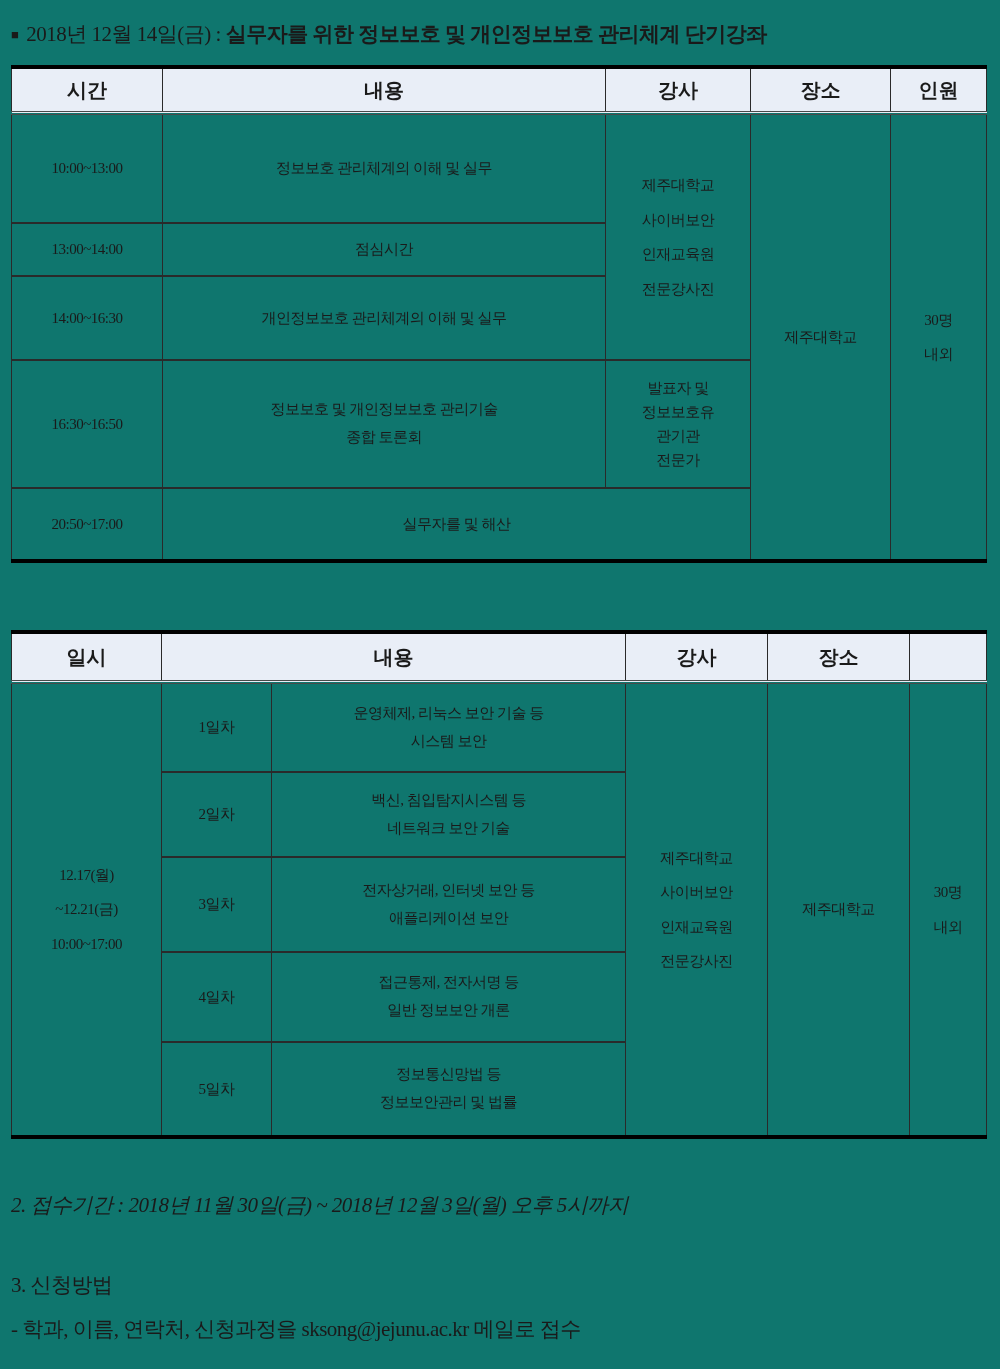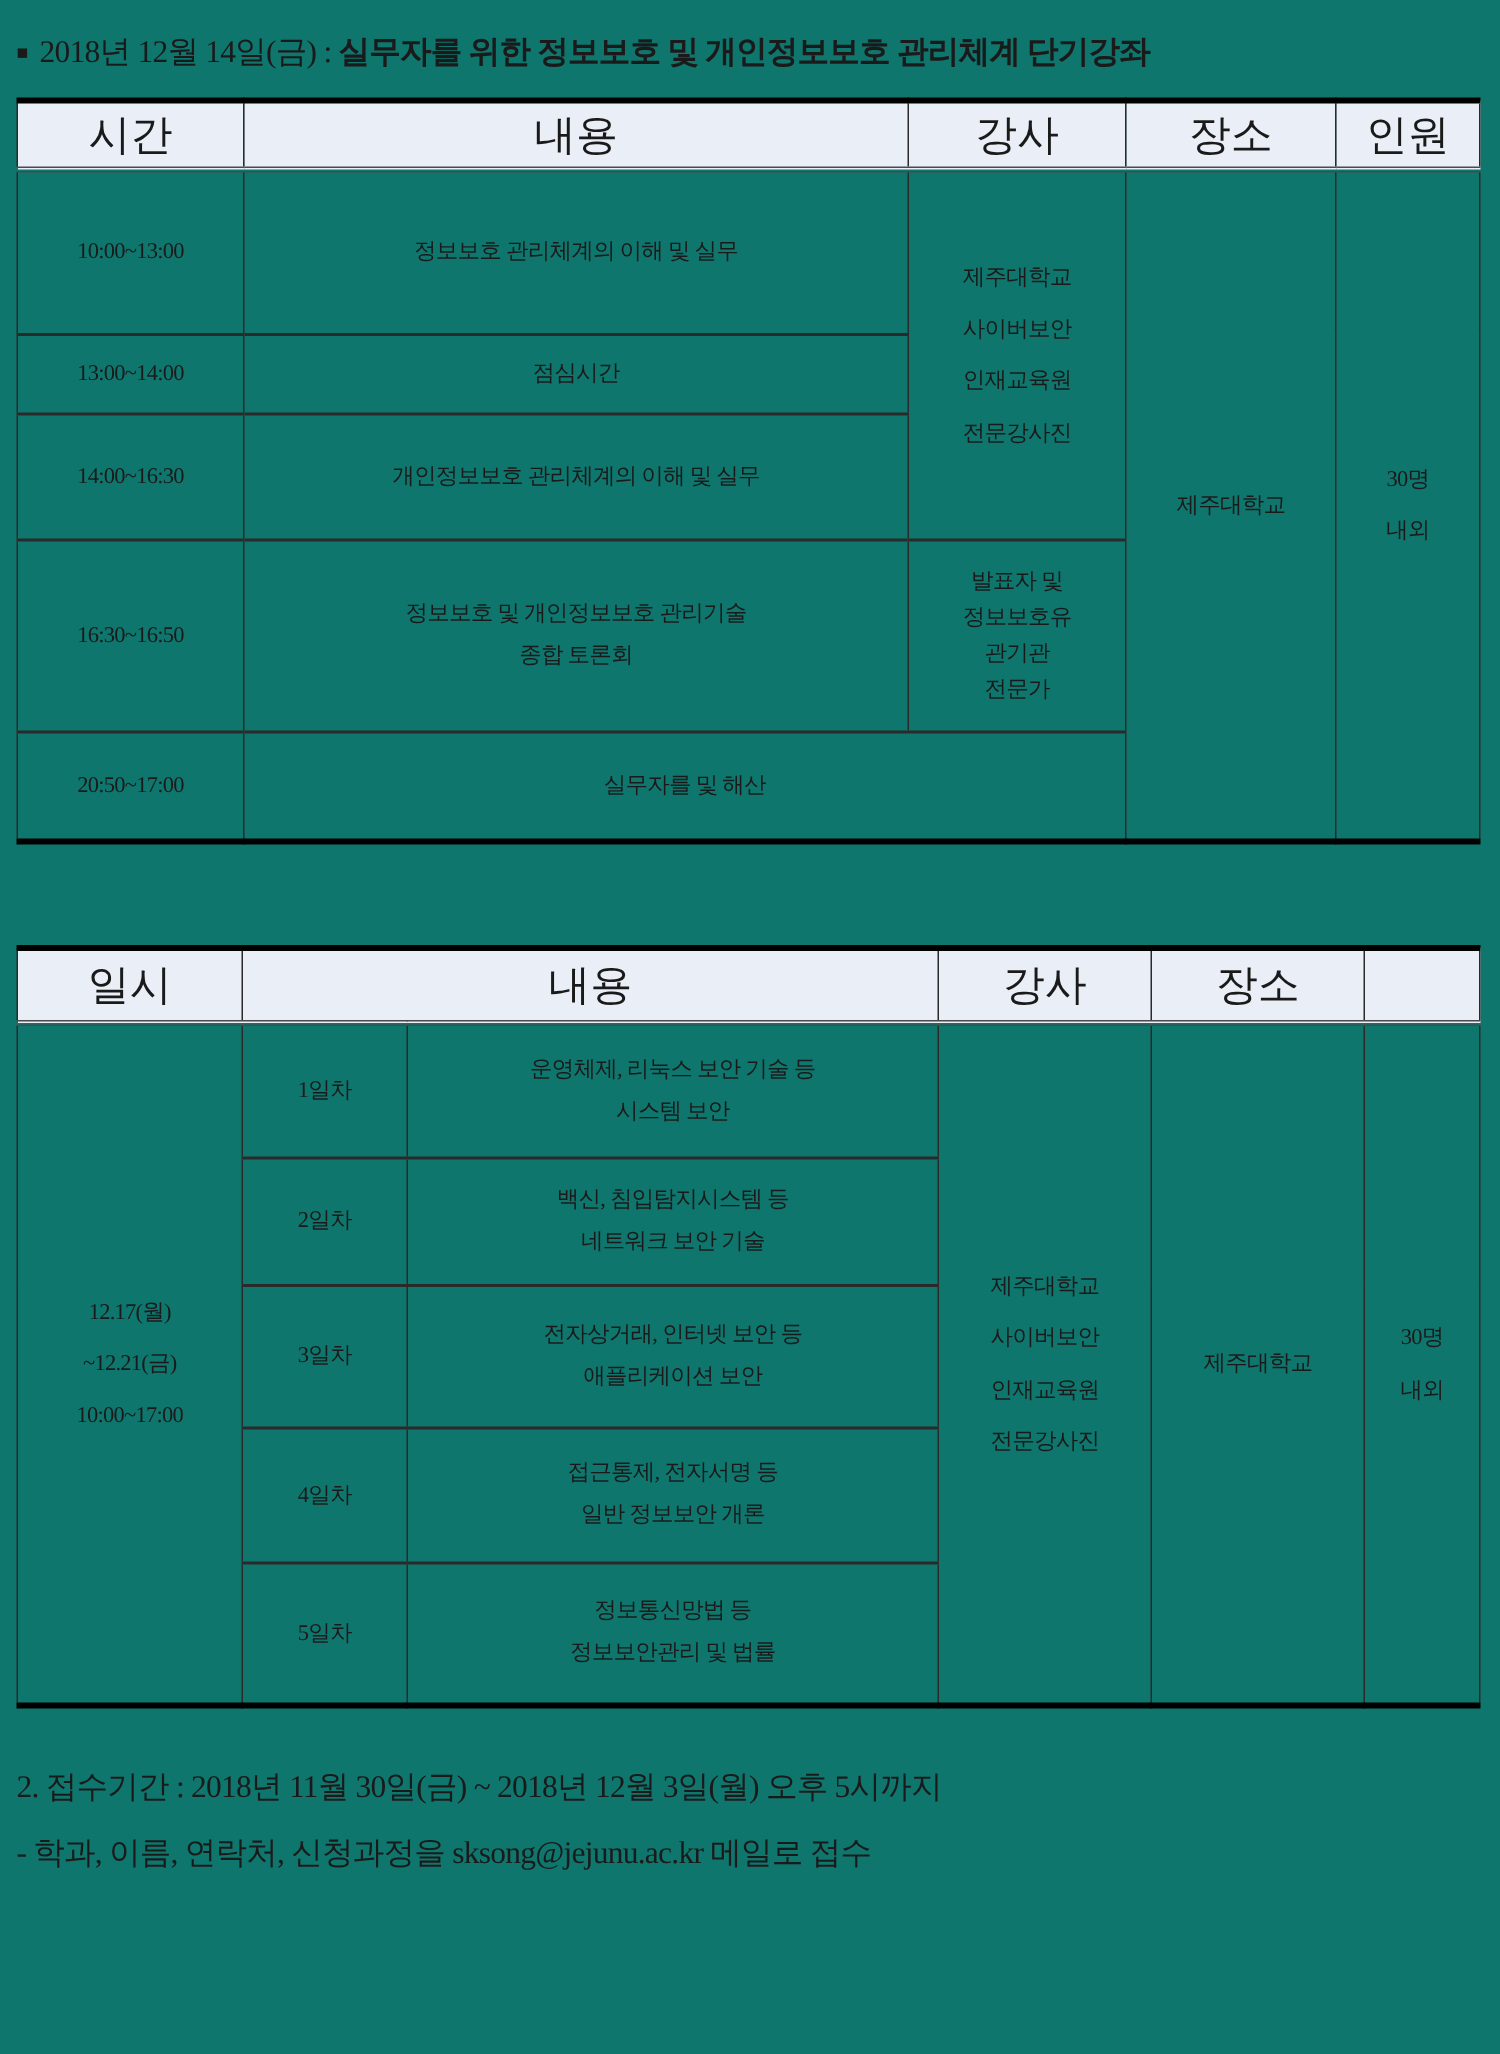--- a/index.html
+++ b/index.html
@@ -15,39 +15,39 @@
   .section-title .bold { font-weight:bold; }
   .t1-title { margin-top:6px; }
 
   table.doc-table {
     border-collapse:collapse; table-layout:fixed; width:975px;
     border-top:4px solid #000; border-bottom:4px solid #000;
     border-left:1px solid #2a2a2a; border-right:1px solid #2a2a2a;
     margin-top:17px;
   }
   .doc-table th {
-    background:#e9eef7; font-weight:normal; font-size:28px;
+    background:#e9eef7; font-weight:bold; font-size:20px;
     border-bottom:4px double #4a4a4a;
     border-left:1px solid #2a2a2a; border-right:1px solid #2a2a2a;
     vertical-align:middle;
   }
   .doc-table td {
     font-size:15px; text-align:center; vertical-align:middle;
     border:1px solid #2a2a2a;
     border-top-width:2px; border-bottom-width:2px;
     line-height:1.8; letter-spacing:-0.5px;
   }
   .doc-table .pre { white-space:pre-line; }
   .lh-wide { line-height:2.3 !important; }
   .lh-tight { line-height:1.6 !important; }
   .lh-med  { line-height:1.85 !important; }
 
   .gap-mid { height:50px; }
   .footer { font-size:21px; letter-spacing:-0.5px; }
-  .footer .f-line1 { margin-top:38px; }
+  .footer .f-line1 { margin-top:52px;font-style:italic; }
   .footer .f-line2 { margin-top:52px; }
   .footer .f-line3 { margin-top:16px; }
 </style>
 </head>
 <body>
 
 <div class="page">
 
   <div class="section-title t1-title">
     <span class="bullet">■</span><span>2018년 12월 14일(금) : </span><span class="bold">실무자를 위한 정보보호 및 개인정보보호 관리체계 단기강좌</span>
@@ -161,16 +161,17 @@
       <tr style="height:95px">
         <td>5일차</td>
         <td class="pre lh-med">정보통신망법 등
 정보보안관리 및 법률</td>
       </tr>
     </tbody>
   </table>
 
   <div class="footer">
     <div class="f-line1">2. 접수기간 : 2018년 11월 30일(금) ~ 2018년 12월 3일(월) 오후 5시까지</div>
+    <div class="f-line2">3. 신청방법</div>
     <div class="f-line3">- 학과, 이름, 연락처, 신청과정을 sksong@jejunu.ac.kr 메일로 접수</div>
   </div>
 
 </div>
 
 </body></html>

